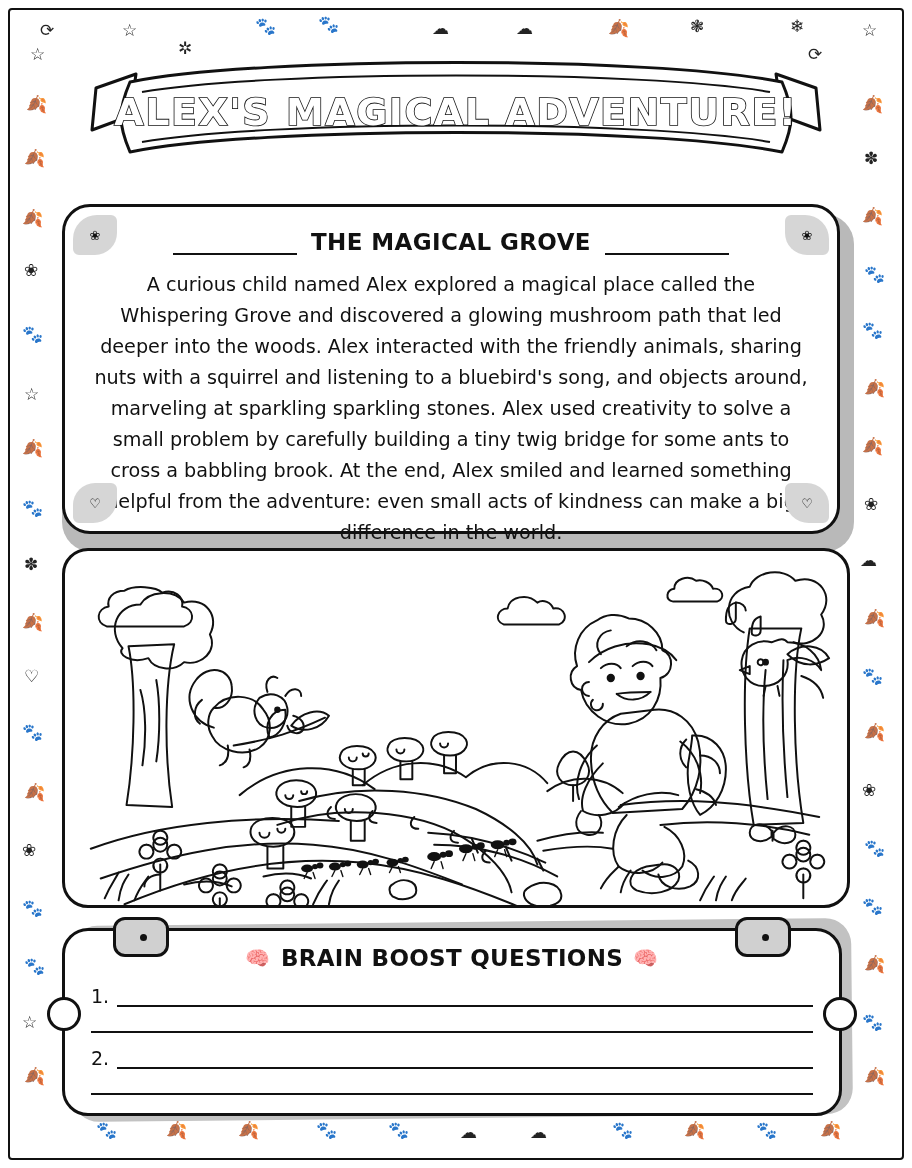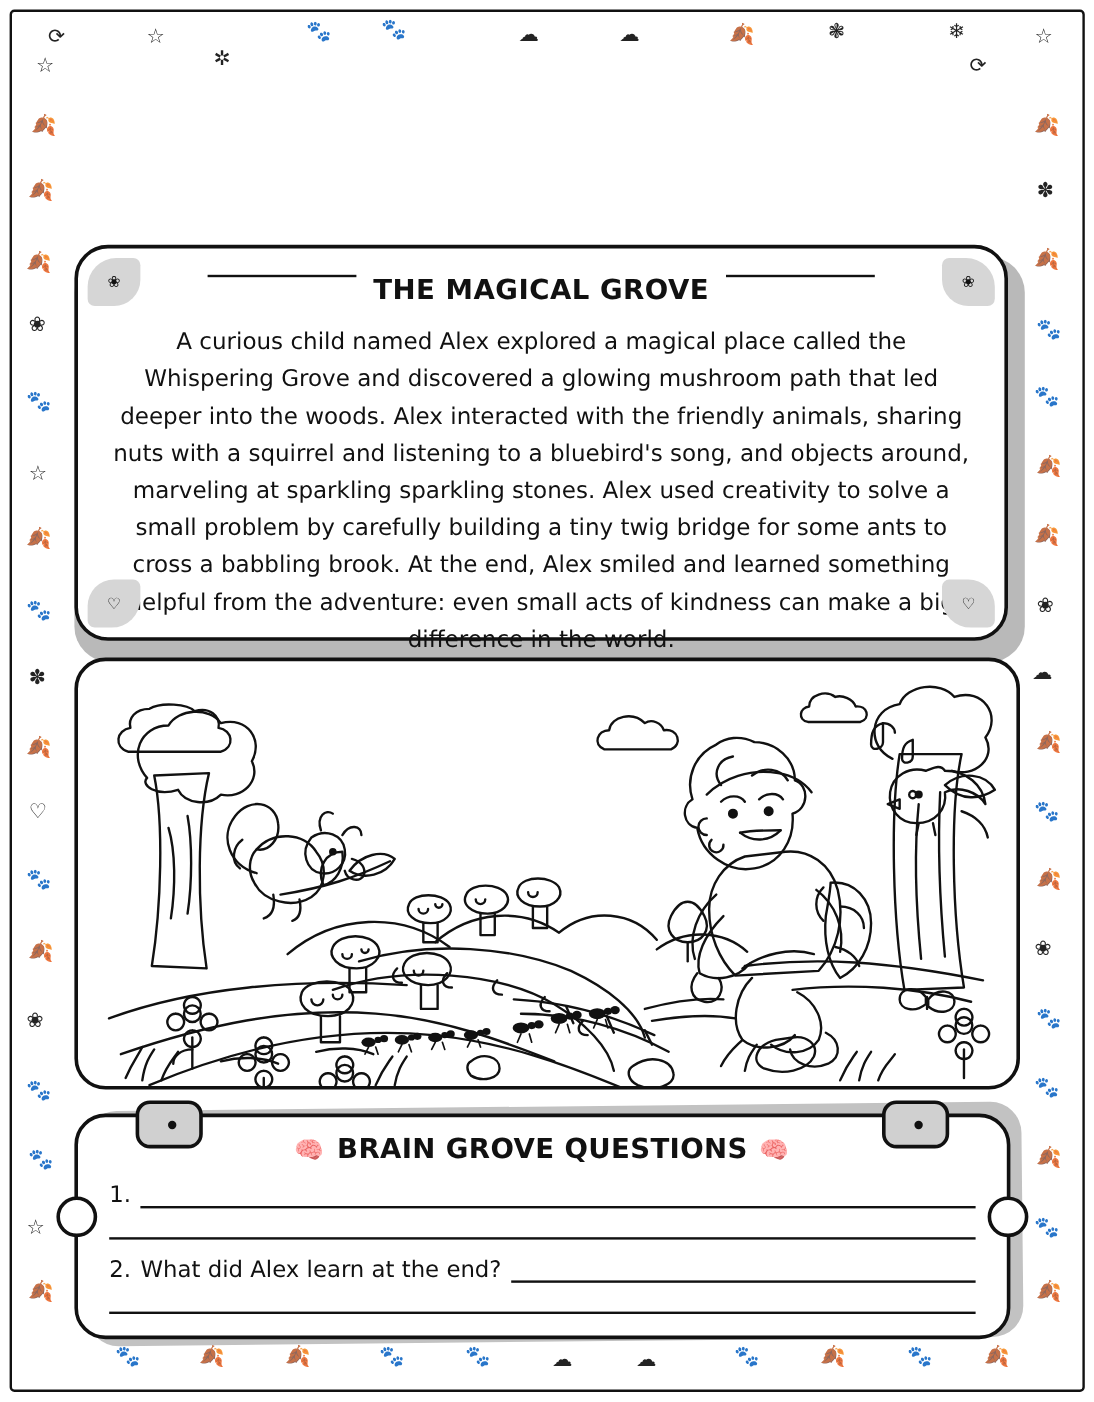--- a/index.html
+++ b/index.html
@@ -70,21 +70,21 @@
   .story-card {
     position: absolute;
     left: 62px; top: 204px;
     width: 778px; height: 330px;
     background: #fff;
     border: 3px solid #111;
     border-radius: 28px;
     padding: 14px 22px 10px 22px;
   }
   .story-head {
-    display: flex; align-items: flex-start; justify-content: center;
+    display: flex; align-items: flex-end; justify-content: center;
     gap: 14px;
     margin-top: 8px;
   }
   .story-head .rule {
     height: 2px; background: #111; width: 124px;
   }
   .story-title {
     font-family: "DejaVu Sans", sans-serif;
     font-weight: bold;
     font-size: 23px;
@@ -260,20 +260,32 @@
     <span class="doodle" style="left:316px;top:1122px;">🐾</span>
     <span class="doodle" style="left:388px;top:1122px;">🐾</span>
     <span class="doodle" style="left:460px;top:1124px;">☁</span>
     <span class="doodle" style="left:530px;top:1124px;">☁</span>
     <span class="doodle" style="left:612px;top:1122px;">🐾</span>
     <span class="doodle" style="left:684px;top:1122px;">🍂</span>
     <span class="doodle" style="left:756px;top:1122px;">🐾</span>
     <span class="doodle" style="left:820px;top:1122px;">🍂</span>
   </div>
 
+  <div class="banner-wrap">
+    <svg width="756" height="125" viewBox="0 0 756 125">
+      <g fill="#fff" stroke="#111" stroke-width="3" stroke-linejoin="round">
+        <path d="M18 36 L58 22 L52 64 L14 78 Z"></path>
+        <path d="M738 36 L698 22 L704 64 L742 78 Z"></path>
+        <path d="M52 30 C 180 4, 576 4, 704 30 C 716 58, 716 72, 704 100 C 576 74, 180 74, 52 100 C 40 72, 40 58, 52 30 Z"></path>
+        <path d="M64 40 C 190 18, 566 18, 692 40" fill="none" stroke-width="2"></path>
+        <path d="M64 90 C 190 68, 566 68, 692 90" fill="none" stroke-width="2"></path>
+      </g>
+    </svg>
+    <div class="banner-title">ALEX'S MAGICAL ADVENTURE!</div>
+  </div>
 
   <div class="story-shadow"></div>
   <div class="story-card">
     <div class="corner-blob cb-tl">
         <span class="cb-mark">❀</span>
       </div>
     <div class="corner-blob cb-tr">
         <span class="cb-mark">❀</span>
       </div>
     <div class="corner-blob cb-bl">
@@ -513,31 +525,30 @@
       <span class="dot" style="left:24px; top:14px;"></span>
     </div>
     <div class="q-tab" style="right:48px; top:-14px;">
       <span class="dot" style="left:24px; top:14px;"></span>
     </div>
     <div class="q-notch" style="left:-18px; top:66px;"></div>
     <div class="q-notch" style="right:-18px; top:66px;"></div>
 
     <div class="q-header">
       <span class="brain">🧠</span>
-      <span>BRAIN GROVE QUESTIONS</span>
+      <span>BRAIN BOOST QUESTIONS</span>
       <span class="brain">🧠</span>
     </div>
 
     <div class="q-item">
       <span>1.</span>
       <span class="q-line"></span>
     </div>
     <div class="q-line-full"></div>
 
     <div class="q-item">
       <span>2.</span>
-      <span>What did Alex learn at the end?</span>
       <span class="q-line"></span>
     </div>
     <div class="q-line-full"></div>
   </div>
 
 </div>
 
 </body></html>

